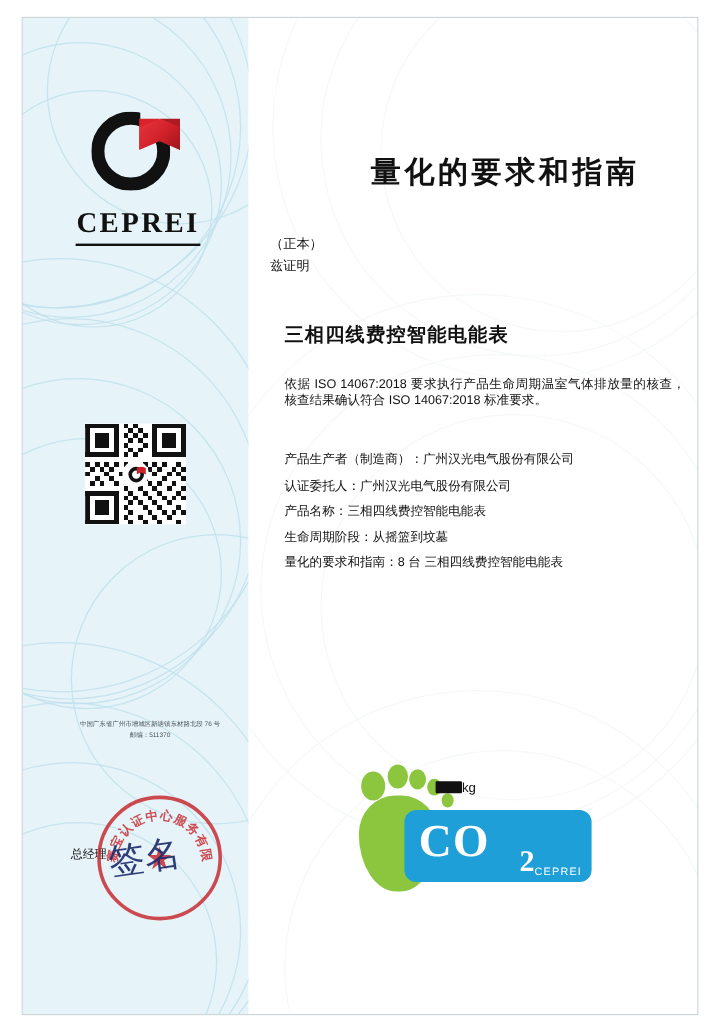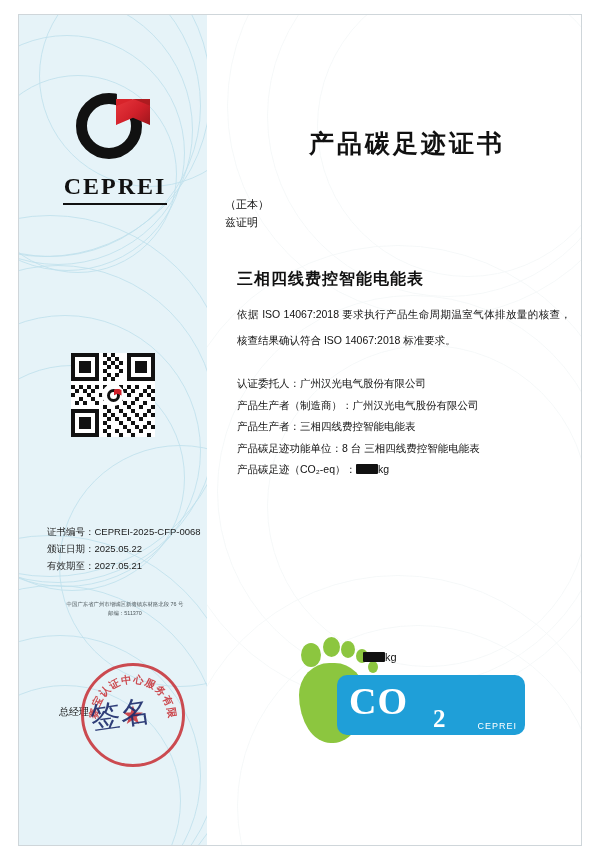--- a/index.html
+++ b/index.html
@@ -276,25 +276,25 @@
     left: 218px;
     top: 254px;
     font-size: 16px;
     font-weight: bold;
     color: #111;
     letter-spacing: 1px;
   }
   .intro {
     position: absolute;
     left: 218px;
-    top: 286px;
+    top: 298px;
     width: 334px;
     font-size: 10.5px;
     color: #111;
-    line-height: 26px;
+    line-height: 14px;
     text-align: justify;
   }
   .fields {
     position: absolute;
     left: 218px;
     top: 358px;
     width: 340px;
     font-size: 10.5px;
     color: #111;
     line-height: 21.5px;
@@ -342,21 +342,21 @@
   .foot .t1 { left: 16px; top: 8px; width: 20px; height: 24px; }
   .foot .t2 { left: 38px; top: 2px; width: 17px; height: 20px; }
   .foot .t3 { left: 56px; top: 6px; width: 14px; height: 17px; }
   .foot .t4 { left: 71px; top: 14px; width: 12px; height: 14px; }
   .foot .t5 { left: 83px; top: 26px; width: 10px; height: 12px; }
 
   .co2-badge {
     position: absolute;
     left: 56px;
     top: 40px;
-    width: 188px;
+    width: 156px;
     height: 60px;
     background: #1f9fd8;
     border-radius: 10px;
     color: #ffffff;
     font-family: "Liberation Serif", serif;
   }
   .co2-badge .txt {
     position: absolute;
     left: 12px;
     top: 4px;
@@ -538,59 +538,54 @@
             <rect x="12" y="20" width="1" height="1"></rect>
           <rect x="15" y="20" width="1" height="1"></rect>
             <rect x="19" y="20" width="1" height="1"></rect>
         </g>
       </svg>
       <div class="qr-center">
           <i></i>
         </div>
     </div>
 
-    <div class="left-meta">
-      <div>证书编号：CEPREI-2025-CFP-0068</div>
-      <div>颁证日期：2025.05.22</div>
-      <div>有效期至：2027.05.21</div>
-    </div>
 
     <div class="left-fine">
       <div>中国广东省广州市增城区新塘镇东材路北段 76 号</div>
       <div>邮编：511370</div>
     </div>
 
     <div class="gm-label">总经理</div>
     <div class="seal">
       <svg class="seal-arc" viewBox="0 0 104 104">
         <defs>
           <path id="sealpath" d="M 14,56 A 38,38 0 1 1 90,56"></path>
         </defs>
         <text>
           <textPath href="#sealpath" startOffset="50%" text-anchor="middle">中国赛宝认证中心服务有限公司</textPath>
         </text>
       </svg>
       <div class="seal-star">★</div>
     </div>
     <div class="signature">签名</div>
 
-    <div class="title">产品碳足迹证书</div>
+    <div class="title">量化的要求和指南</div>
     <div class="subline">
       <div>（正本）</div>
       <div>兹证明</div>
     </div>
     <div class="product-name">三相四线费控智能电能表</div>
     <div class="intro">依据 ISO 14067:2018 要求执行产品生命周期温室气体排放量的核查，核查结果确认符合 ISO 14067:2018 标准要求。</div>
 
     <div class="fields">
+      <div class="row"><span>产品生产者（制造商）：</span><span>广州汉光电气股份有限公司</span></div>
       <div class="row"><span>认证委托人：</span><span>广州汉光电气股份有限公司</span></div>
-      <div class="row"><span>产品生产者（制造商）：</span><span>广州汉光电气股份有限公司</span></div>
-      <div class="row"><span>产品生产者：</span><span>三相四线费控智能电能表</span></div>
-      <div class="row"><span>产品碳足迹功能单位：</span><span>8 台 三相四线费控智能电能表</span></div>
-      <div class="row"><span>产品碳足迹（CO₂-eq）：</span><span class="redacted"></span><span>kg</span></div>
+      <div class="row"><span>产品名称：</span><span>三相四线费控智能电能表</span></div>
+      <div class="row"><span>生命周期阶段：</span><span>从摇篮到坟墓</span></div>
+      <div class="row"><span>量化的要求和指南：</span><span>8 台 三相四线费控智能电能表</span></div>
     </div>
 
     <div class="co2">
       <div class="foot">
         <div class="sole"></div>
         <div class="toe t1"></div>
         <div class="toe t2"></div>
         <div class="toe t3"></div>
         <div class="toe t4"></div>
         <div class="toe t5"></div>

